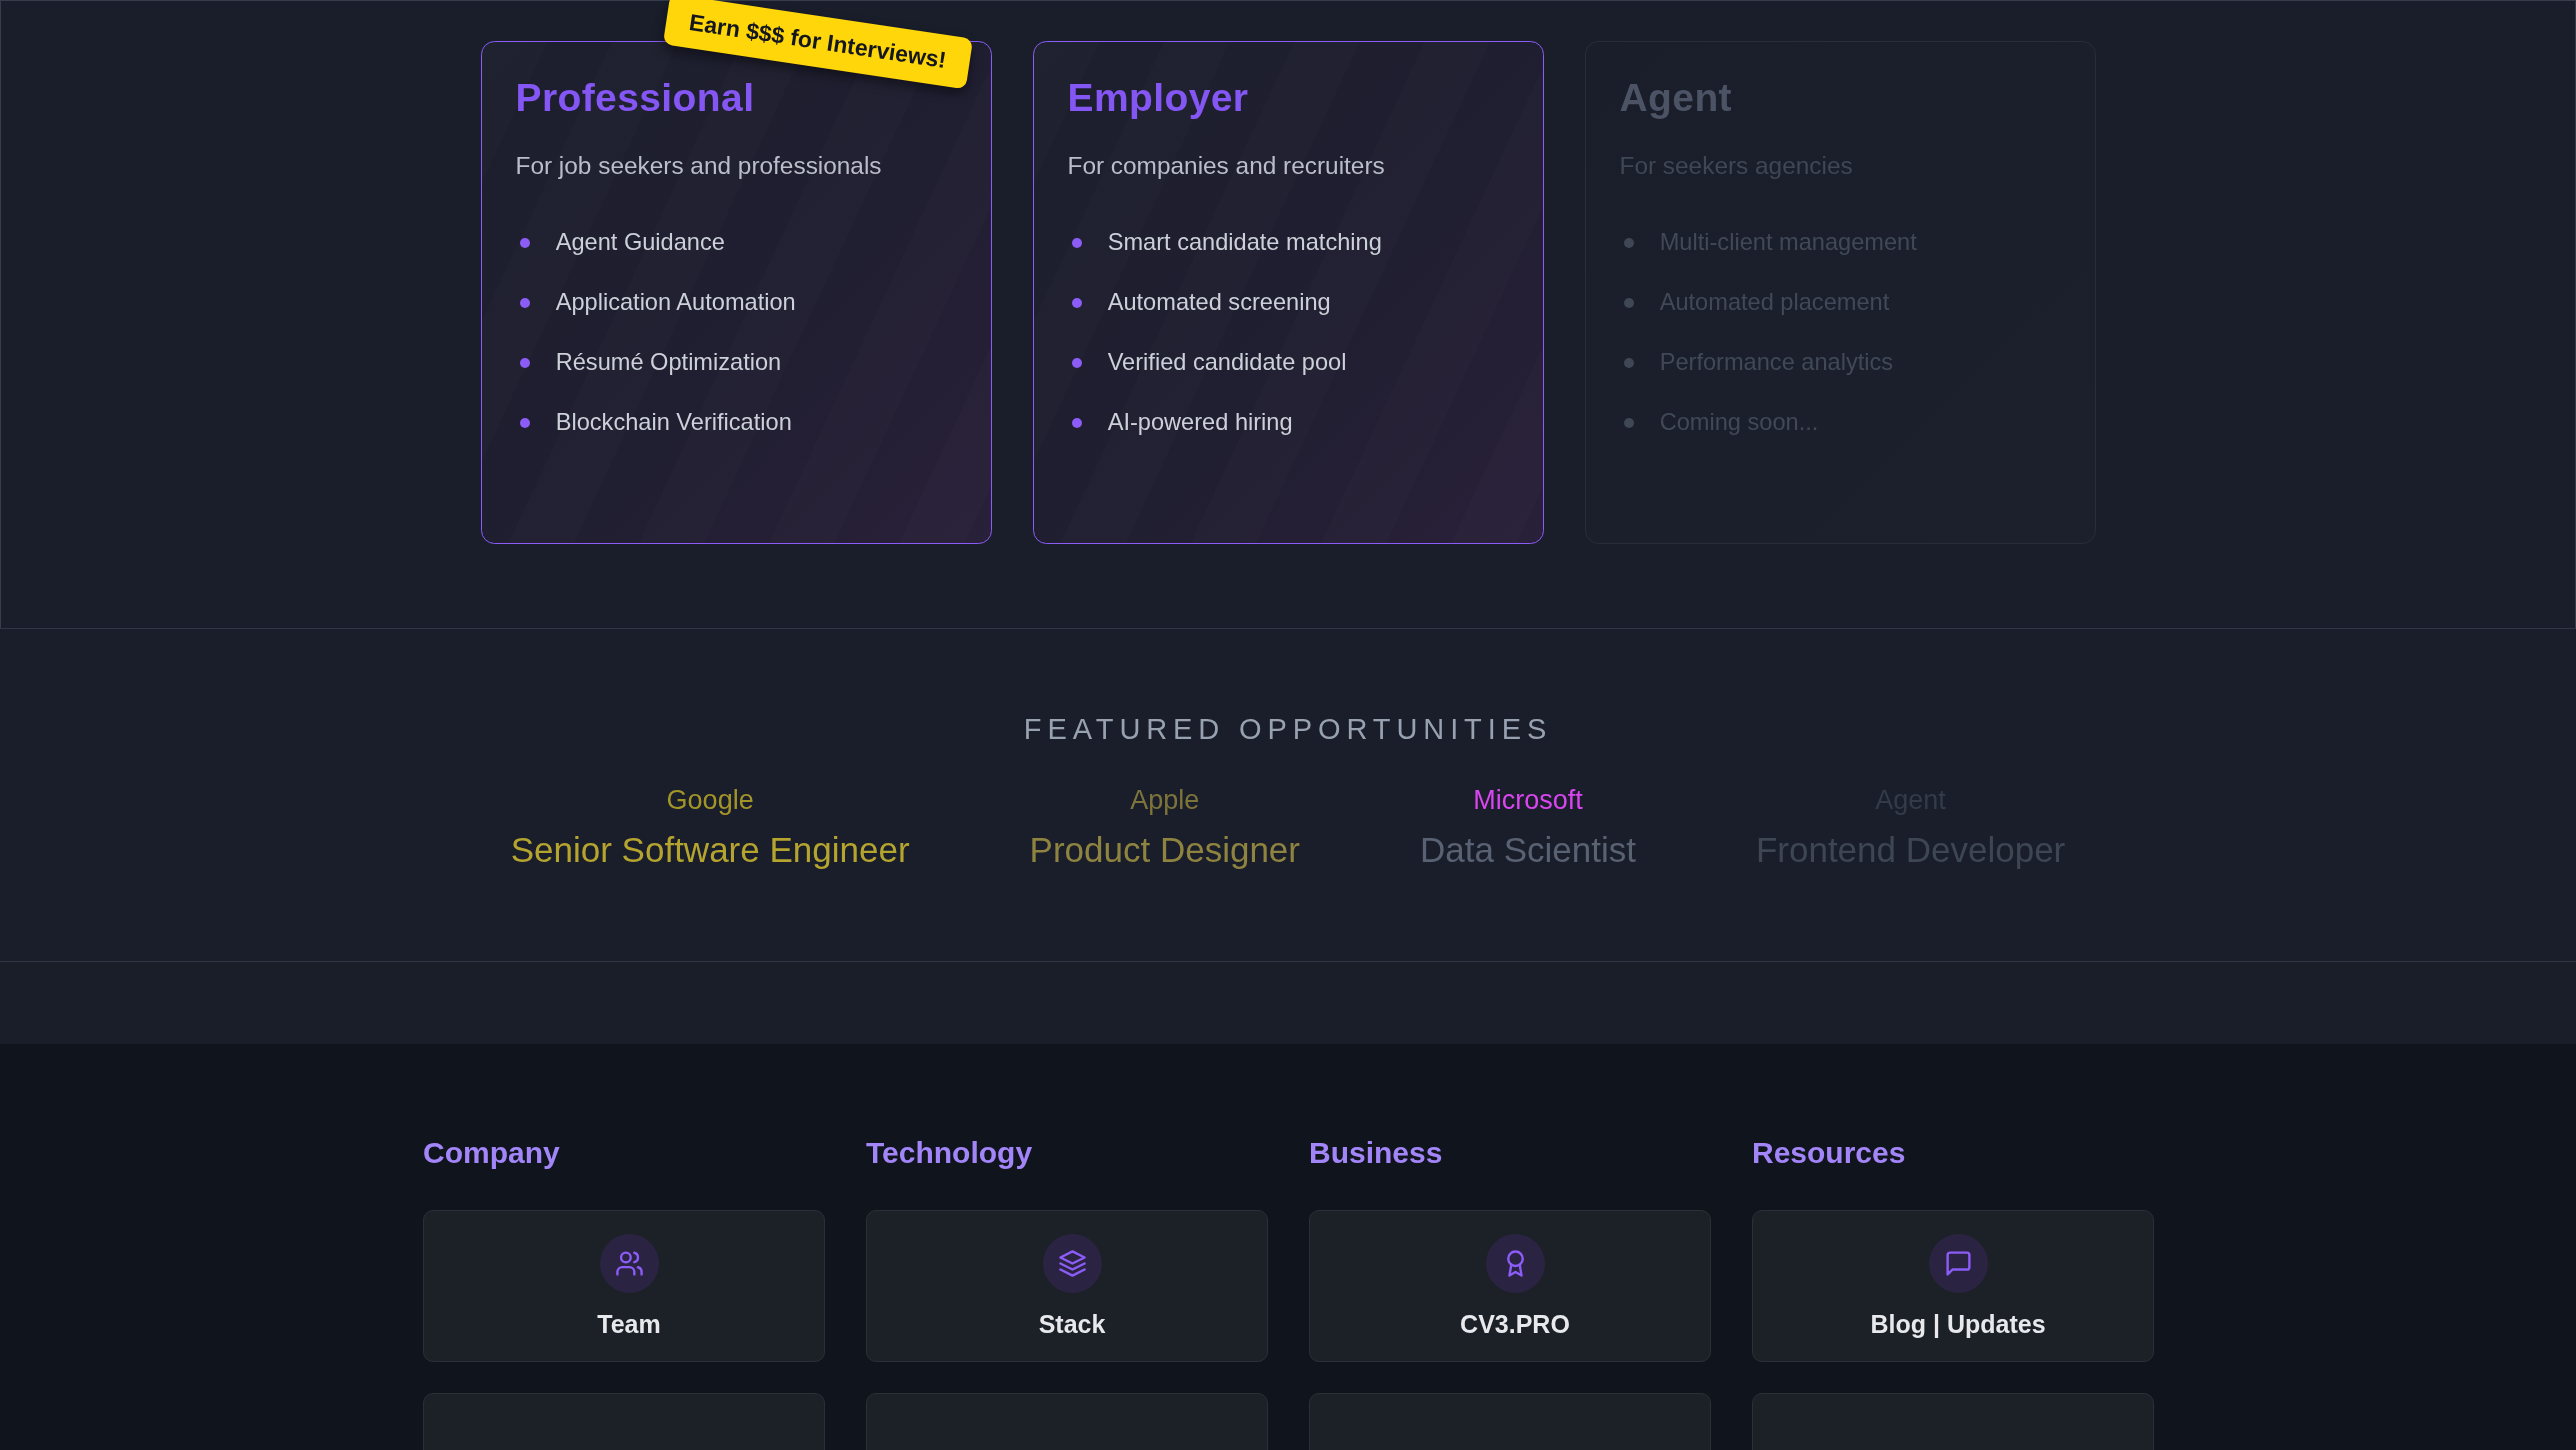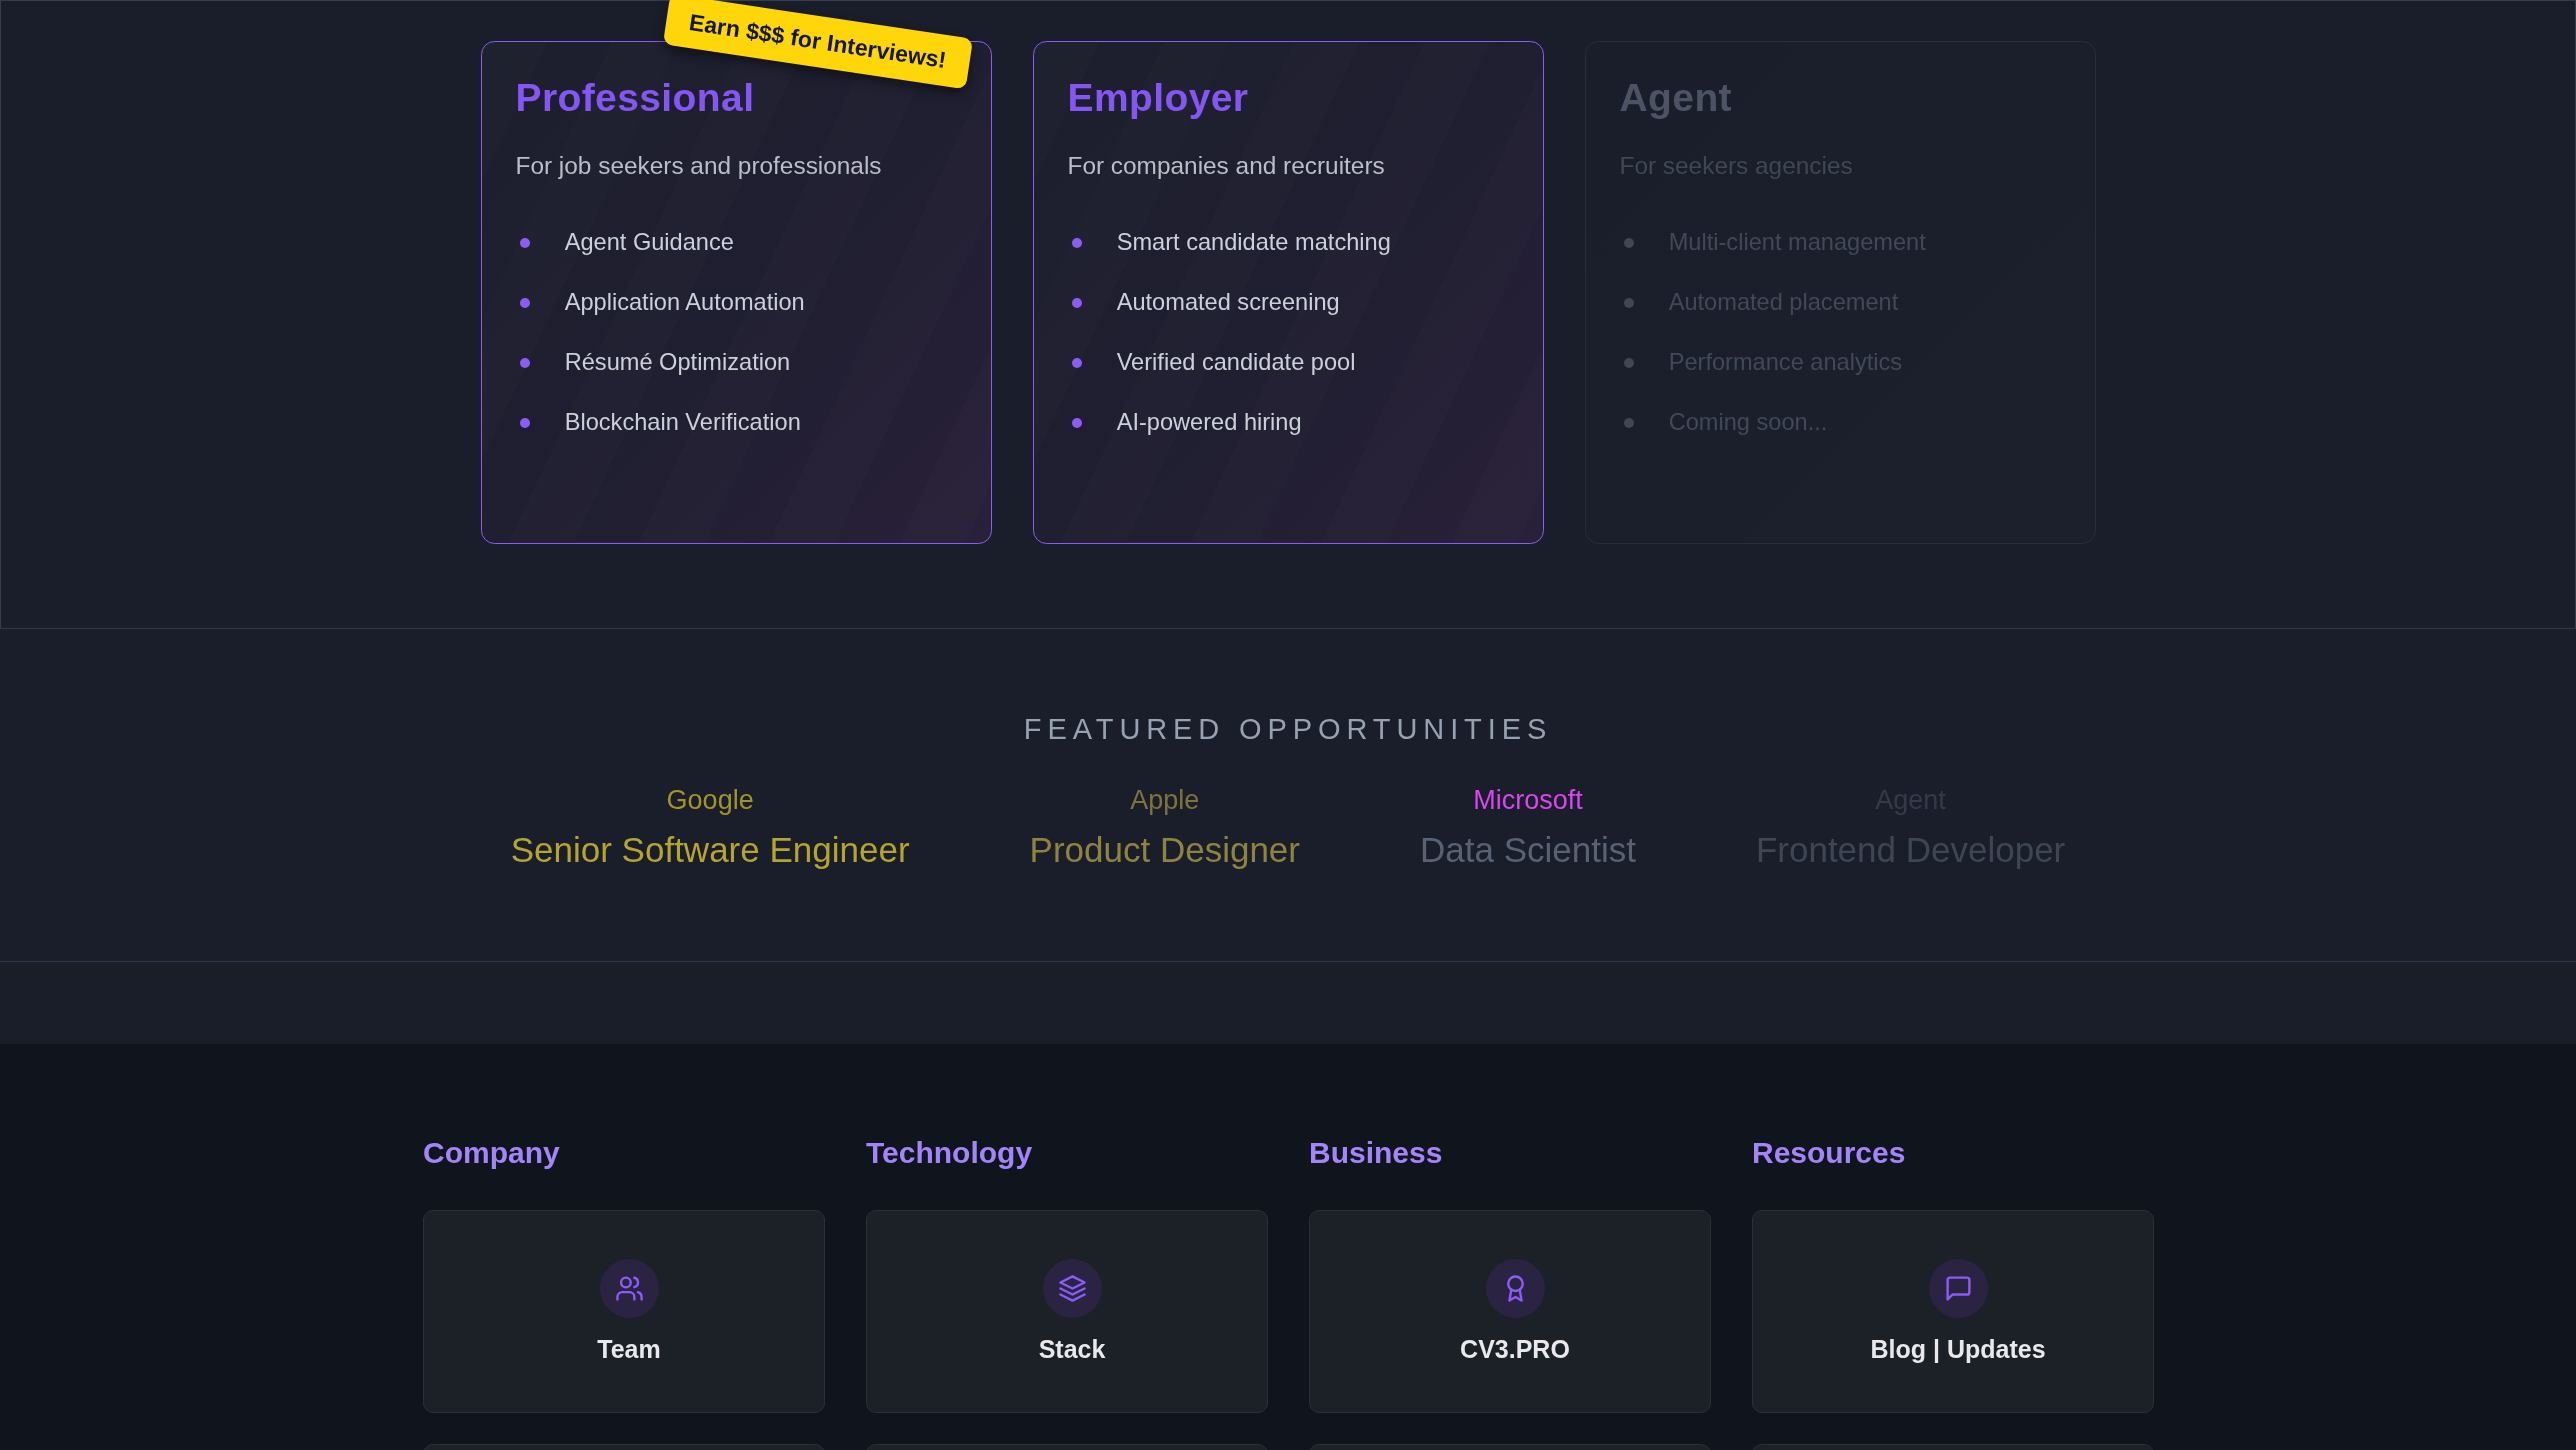--- a/index.html
+++ b/index.html
@@ -28,21 +28,21 @@
       repeating-linear-gradient(115deg, rgba(255,255,255,0.012) 0 59px, rgba(0,0,0,0) 59px 118px),
       linear-gradient(135deg, #1c1f2d 0%, #201e31 55%, #292039 100%);
   }
   .plan-card.disabled { border:0.8px solid #272d3b; background:linear-gradient(135deg,#1a1e2a 0%,#1c202c 100%); }
   .plan-title { font-size:39px; font-weight:bold; color:#8456f3; margin-bottom:32px; letter-spacing:0.4px; }
   .plan-card.disabled .plan-title { color:#4b5365; }
   .plan-sub { font-size:24.4px; color:#b9bec9; margin-bottom:49px; }
   .plan-card.disabled .plan-sub { color:#3f4755; }
   .plan-features { list-style:none; }
   .plan-features li {
-    display:flex; align-items:center; gap:35px;
+    display:flex; align-items:center; gap:26px;
     font-size:23.6px; color:#ccd1d9; margin-bottom:33px;
   }
   .plan-card.disabled .plan-features li { color:#414958; }
   .dot { width:10px; height:10px; border-radius:50%; background:#8b5cf6; flex:0 0 auto; margin-left:4.2px; }
   .plan-card.disabled .dot { background:#3f4755; }
 
   .earn-badge {
     position:absolute; top:-26px; right:20px;
     transform:rotate(8.5deg);
     background:#ffd60a; color:#15171f;
@@ -76,21 +76,21 @@
   .footer { background:#10141c; padding-top:88px; }
   .footer-grid {
     width:1730px; margin:4px auto;
     display:grid; grid-template-columns:repeat(4,402px); column-gap:41px;
   }
   .col-header {
     font-size:30px; font-weight:bold; color:#a285f8;
     line-height:34px; margin-bottom:40px;
   }
   .link-card {
-    height:203px; background:#1c2027;
+    height:152px; background:#1c2027;
     border:0.8px solid #2b2f37; border-radius:10px;
     display:flex; flex-direction:column; align-items:center; justify-content:center;
     cursor:pointer;
     padding-left:10px;
   }
   .chip {
     width:59px; height:59px; border-radius:50%;
     background:#2a2342; color:#8b5cf6;
     display:flex; align-items:center; justify-content:center;
   }

